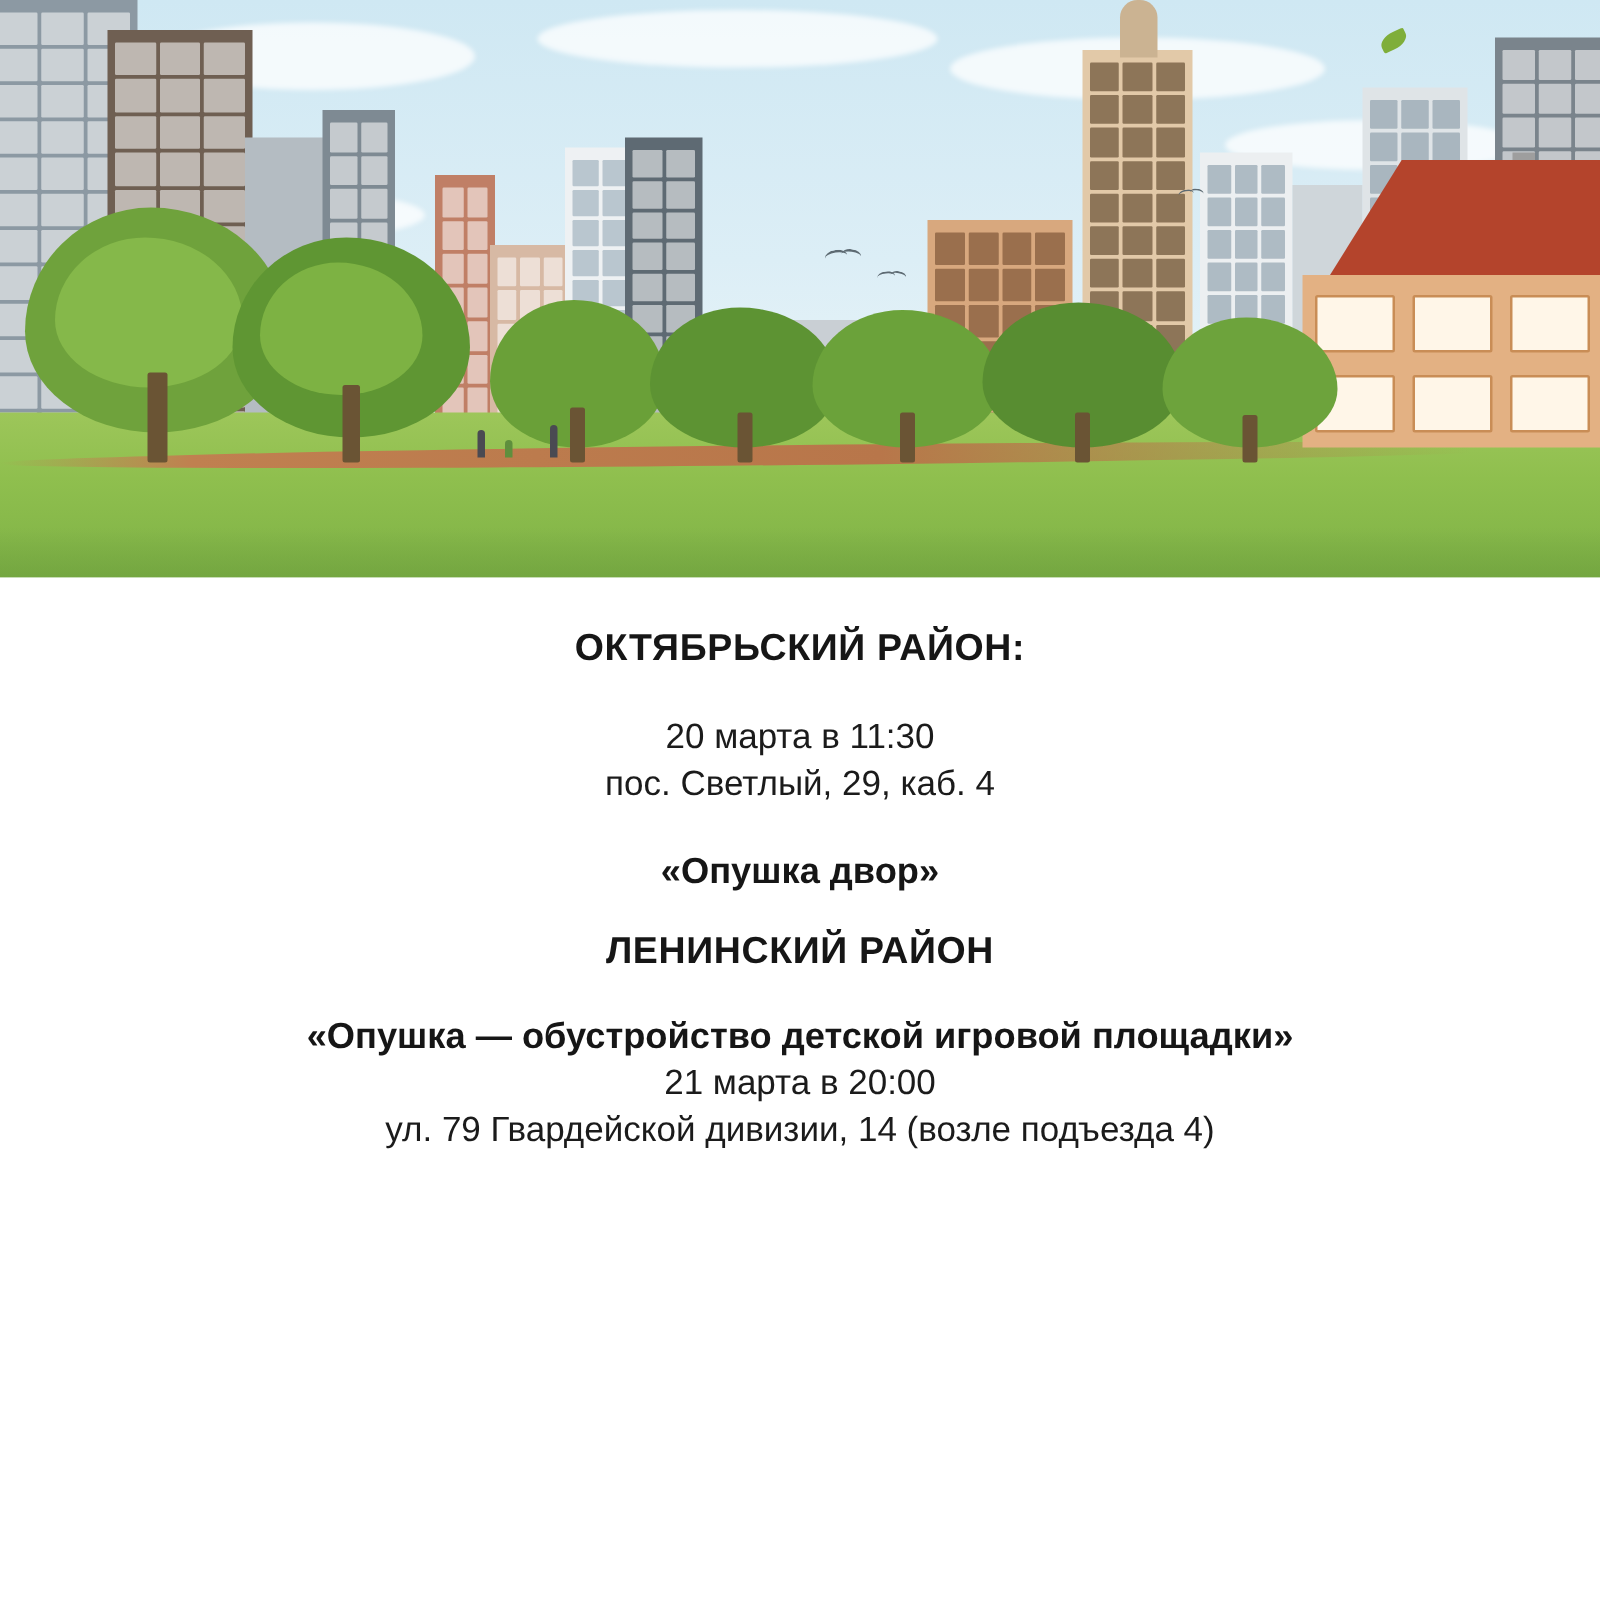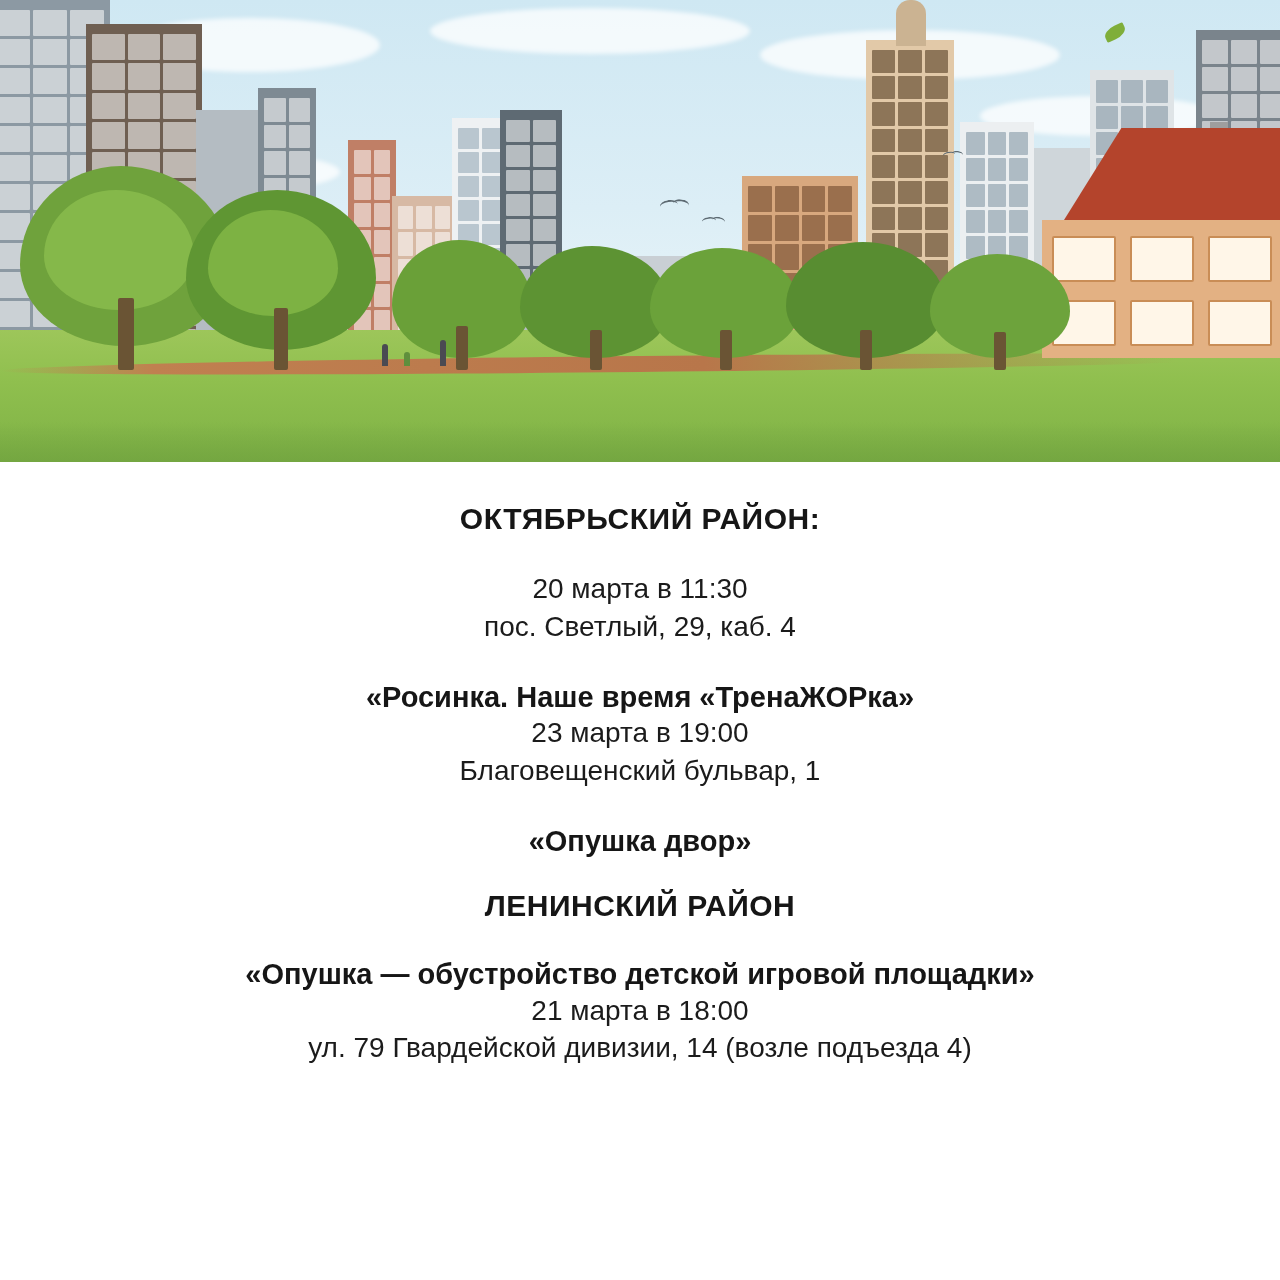--- a/index.html
+++ b/index.html
@@ -694,35 +694,30 @@
 <div class="content">
 
   <div>
     <div class="district">ОКТЯБРЬСКИЙ РАЙОН:</div>
 
     <div class="event">
       <div class="event-line">20 марта в 11:30</div>
       <div class="event-line">пос. Светлый, 29, каб. 4</div>
     </div>
 
-    <div class="event">
-      <div class="event-title">«Росинка. Наше время «ТренаЖОРка»</div>
-      <div class="event-line">23 марта  в 19:00</div>
-      <div class="event-line">Благовещенский бульвар, 1</div>
-    </div>
 
     <div class="event">
       <div class="event-title">«Опушка двор»</div>
     </div>
   </div>
 
   <div class="block-gap-lg"></div>
 
   <div>
     <div class="district">ЛЕНИНСКИЙ РАЙОН</div>
 
     <div class="event">
       <div class="event-title">«Опушка — обустройство детской игровой площадки»</div>
-      <div class="event-line">21 марта в 18:00</div>
+      <div class="event-line">21 марта в 20:00</div>
       <div class="event-line">ул. 79 Гвардейской дивизии, 14 (возле подъезда 4)</div>
     </div>
   </div>
 </div>
 
 </body></html>

